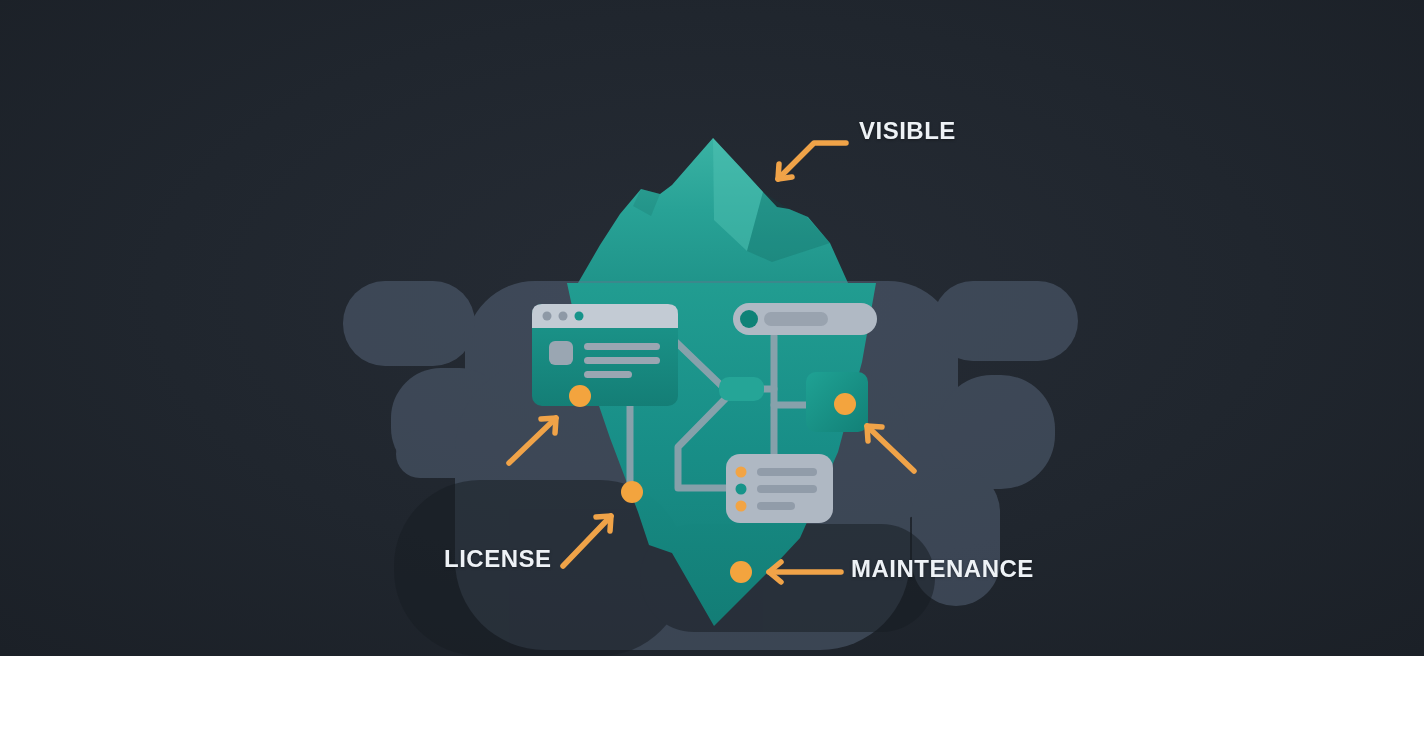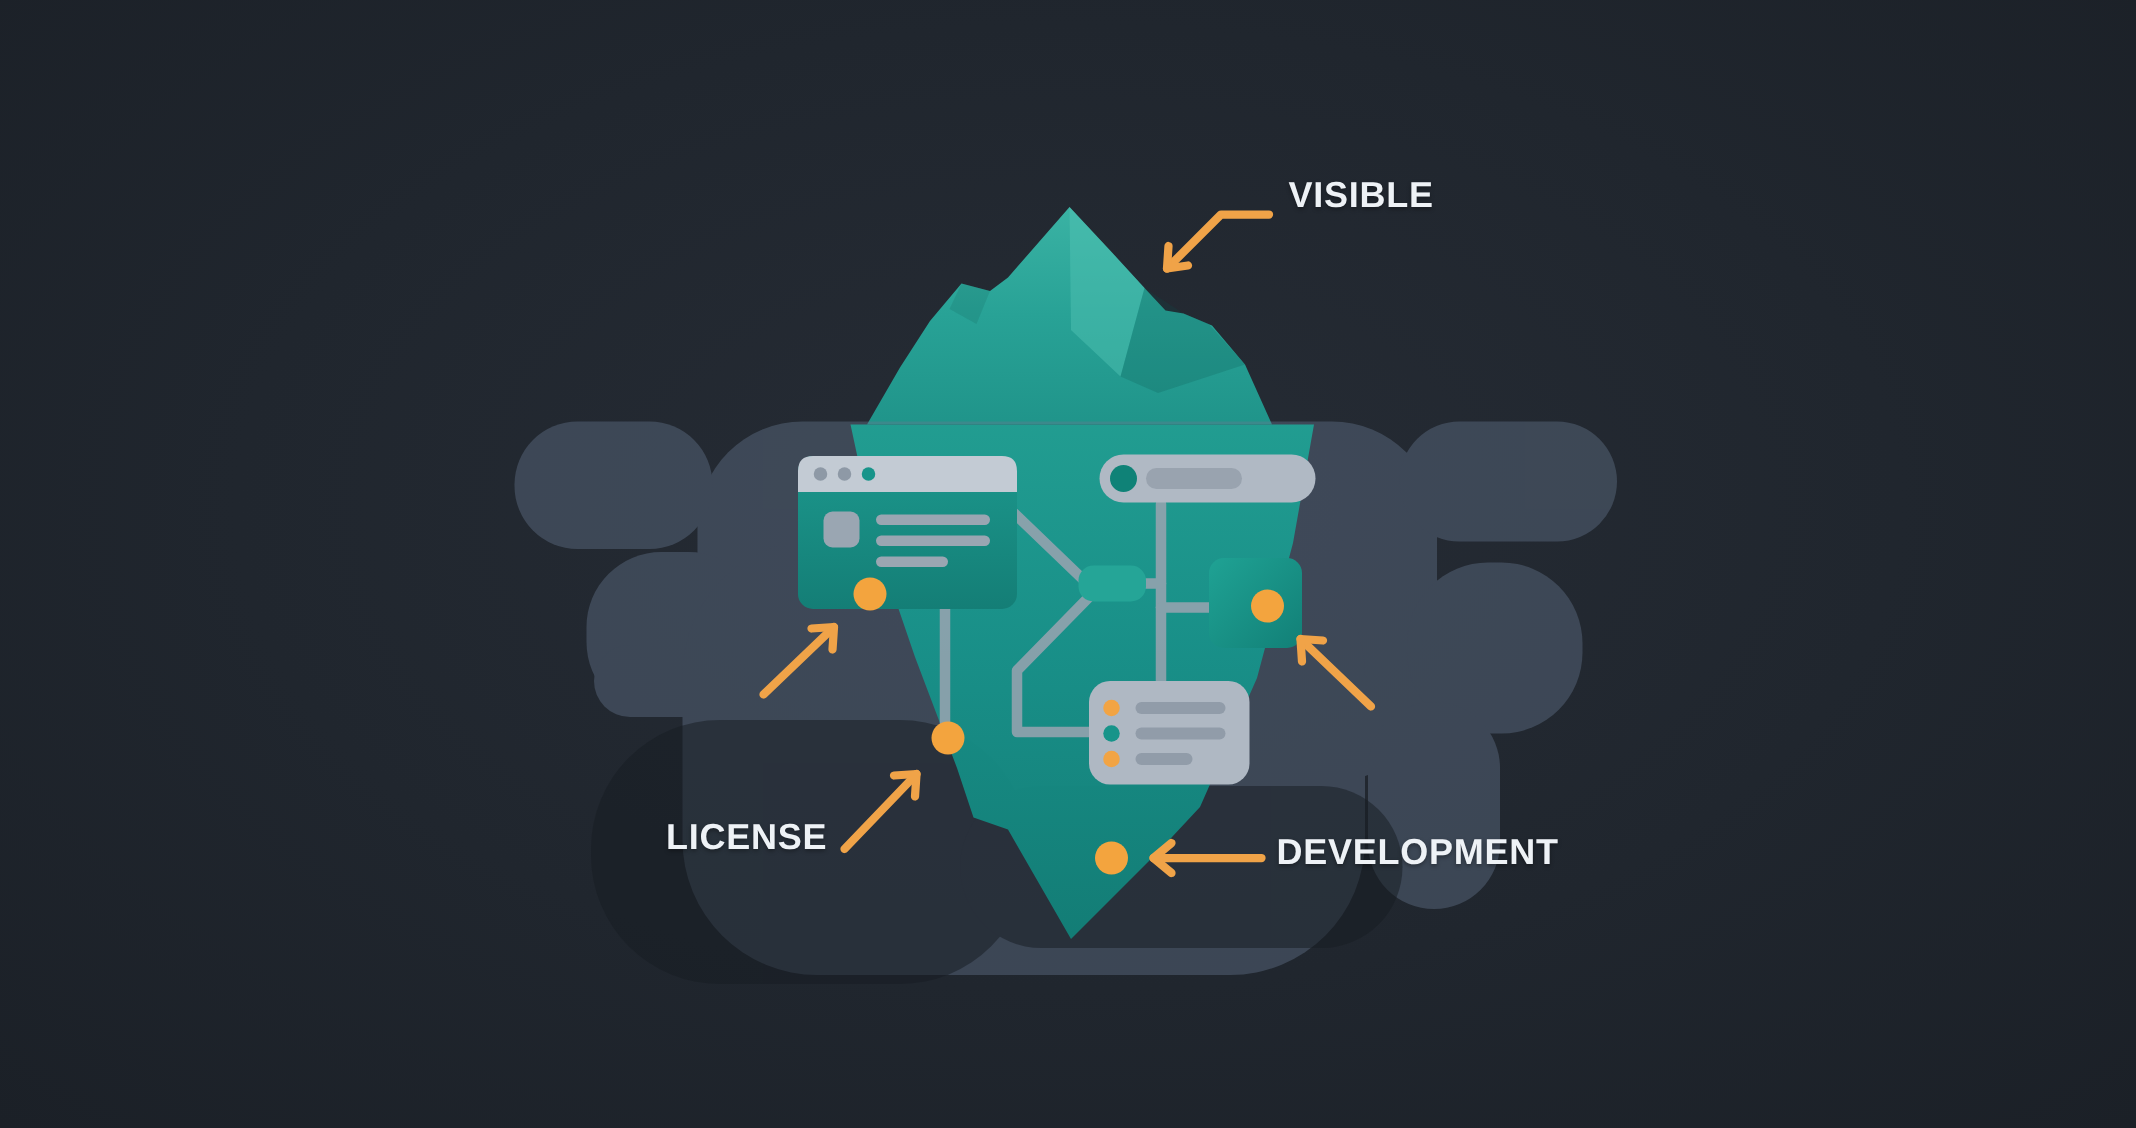--- a/index.html
+++ b/index.html
@@ -3,21 +3,21 @@
 <meta charset="utf-8">
 <style>
   html, body {
     margin: 0; padding: 0;
     width: 1424px; height: 752px;
     overflow: hidden;
     font-family: "Liberation Sans", sans-serif;
   }
   .stage {
     position: relative;
-    width: 1424px; height: 752px;
+    width: 1424px; height: 656px;
     background: radial-gradient(ellipse at 50% 45%, #262C35 0%, #20262E 55%, #1B2027 100%);
   }
   .stage svg { position: absolute; left: 0; top: 0; }
   .callout-label {
     position: absolute;
     color: #EEF2F6;
     font-weight: 700;
     font-size: 24px;
     line-height: 30px;
     letter-spacing: 0.5px;
@@ -141,15 +141,15 @@
   </svg>
 
   <div class="callout-label" style="left:859px; top:116px;">
     <span>VISIBLE</span>
   </div>
 
 
   <div class="callout-label" style="left:444px; top:544px;">LICENSE</div>
 
 
-  <div class="callout-label" style="left:851px; top:554px;">DEVELOPMENT</div>
+  <div class="callout-label" style="left:851px; top:554px;">MAINTENANCE</div>
 
 </div>
 
 </body></html>

